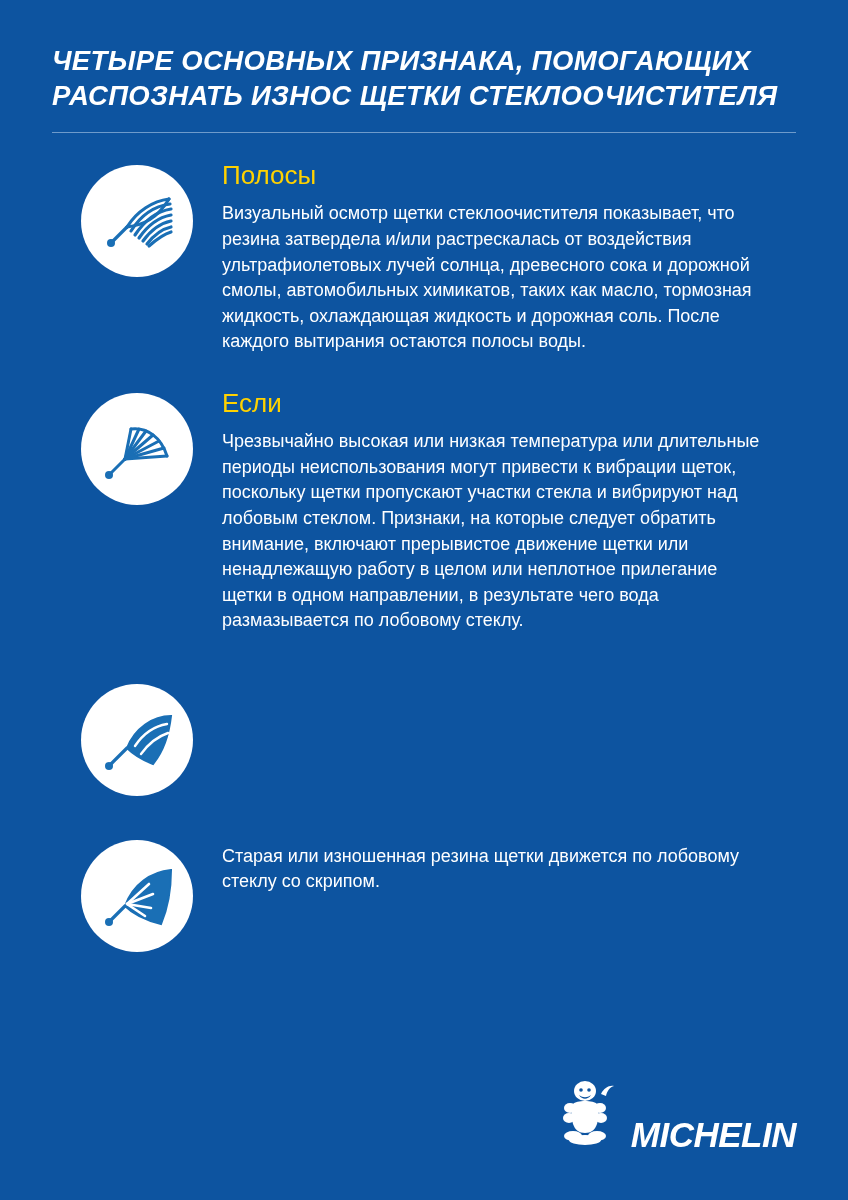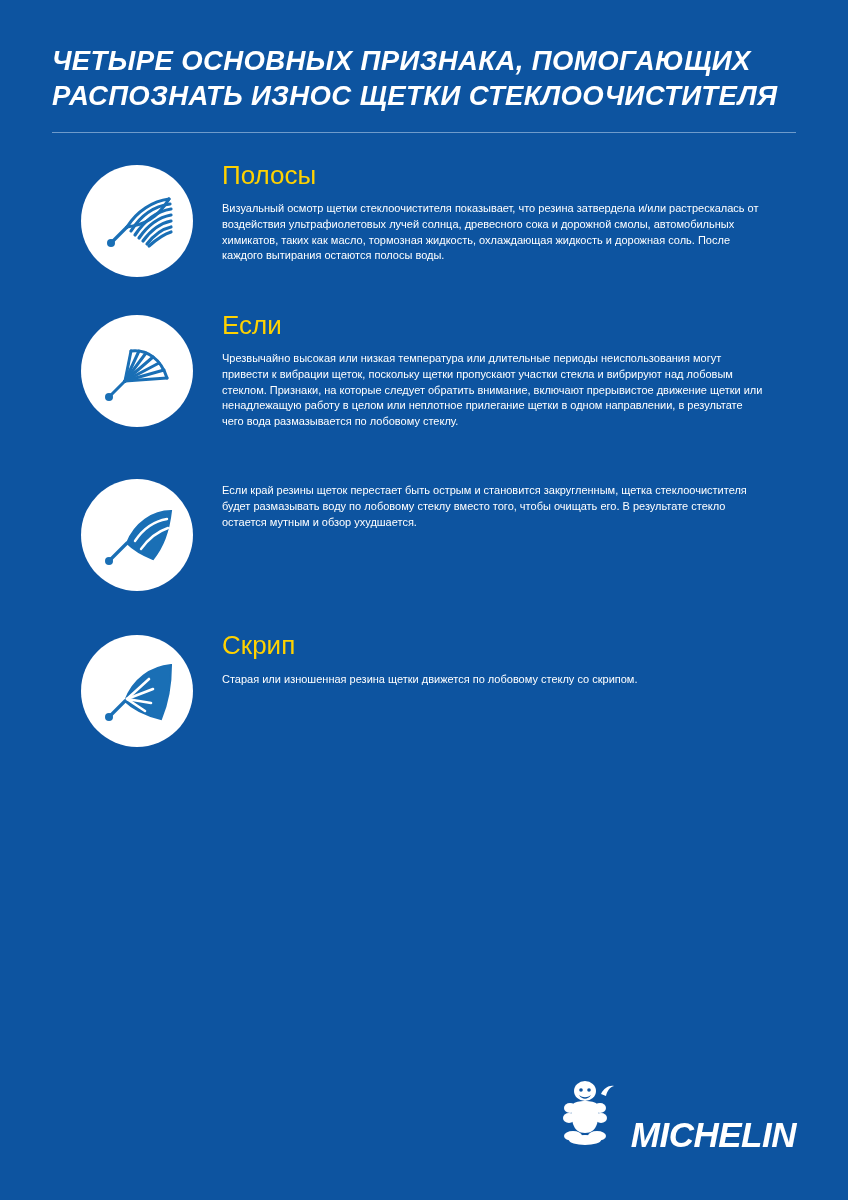--- a/index.html
+++ b/index.html
@@ -80,21 +80,21 @@
     margin: 0;
     color: #ffd200;
     font-size: 26px;
     line-height: 1.1;
     font-weight: normal;
     padding-top: 4px;
   }
   .sec-body {
     margin: 12px 0 0 0;
     color: #ffffff;
-    font-size: 11px;
+    font-size: 18px;
     line-height: 1.42;
     max-width: 545px;
   }
 
   
   .s1 { margin-top: 12px; }
   .s2 { margin-top: 30px; }
   .s3 { margin-top: 42px; }
   .s4 { margin-top: 36px; }
 
@@ -195,21 +195,20 @@
               </g>
               <g fill="none" stroke="#1a6fb5" stroke-width="3.2" stroke-linecap="round">
                 <path d="M20 70 L36 54"></path>
               </g>
               <circle cx="18" cy="72" r="4" fill="#1a6fb5"></circle>
             </svg>
           </span>
         </div>
       </div>
       <div class="text-col">
-        <p class="sec-body">Если край резины щеток перестает быть острым и становится закругленным, щетка стеклоочистителя будет размазывать воду по лобовому стеклу вместо того, чтобы очищать его. В результате стекло остается мутным и обзор ухудшается.</p>
       </div>
     </div>
 
     <div class="section s4">
       <div class="icon-col">
         <div class="badge">
           <span>
             <svg width="92" height="92" viewBox="0 0 92 92">
               <path d="M34 56 C42 34, 60 22, 80 20 C80 42, 76 60, 70 74 C54 70, 42 64, 34 56 Z" fill="#1a6fb5" stroke="#1a6fb5" stroke-width="2"></path>
               <g fill="none" stroke="#ffffff" stroke-width="2.6" stroke-linecap="round">
@@ -220,21 +219,20 @@
               </g>
               <g fill="none" stroke="#1a6fb5" stroke-width="3.2" stroke-linecap="round">
                 <path d="M20 70 L34 56"></path>
               </g>
               <circle cx="18" cy="72" r="4" fill="#1a6fb5"></circle>
             </svg>
           </span>
         </div>
       </div>
       <div class="text-col">
-        <h2 class="sec-title">Скрип</h2>
         <p class="sec-body">Старая или изношенная резина щетки движется по лобовому стеклу со скрипом.</p>
       </div>
     </div>
 
   </div>
 
   <div class="footer">
     <span>
       <svg width="72" height="78" viewBox="0 0 72 78">
         <g fill="#ffffff">

